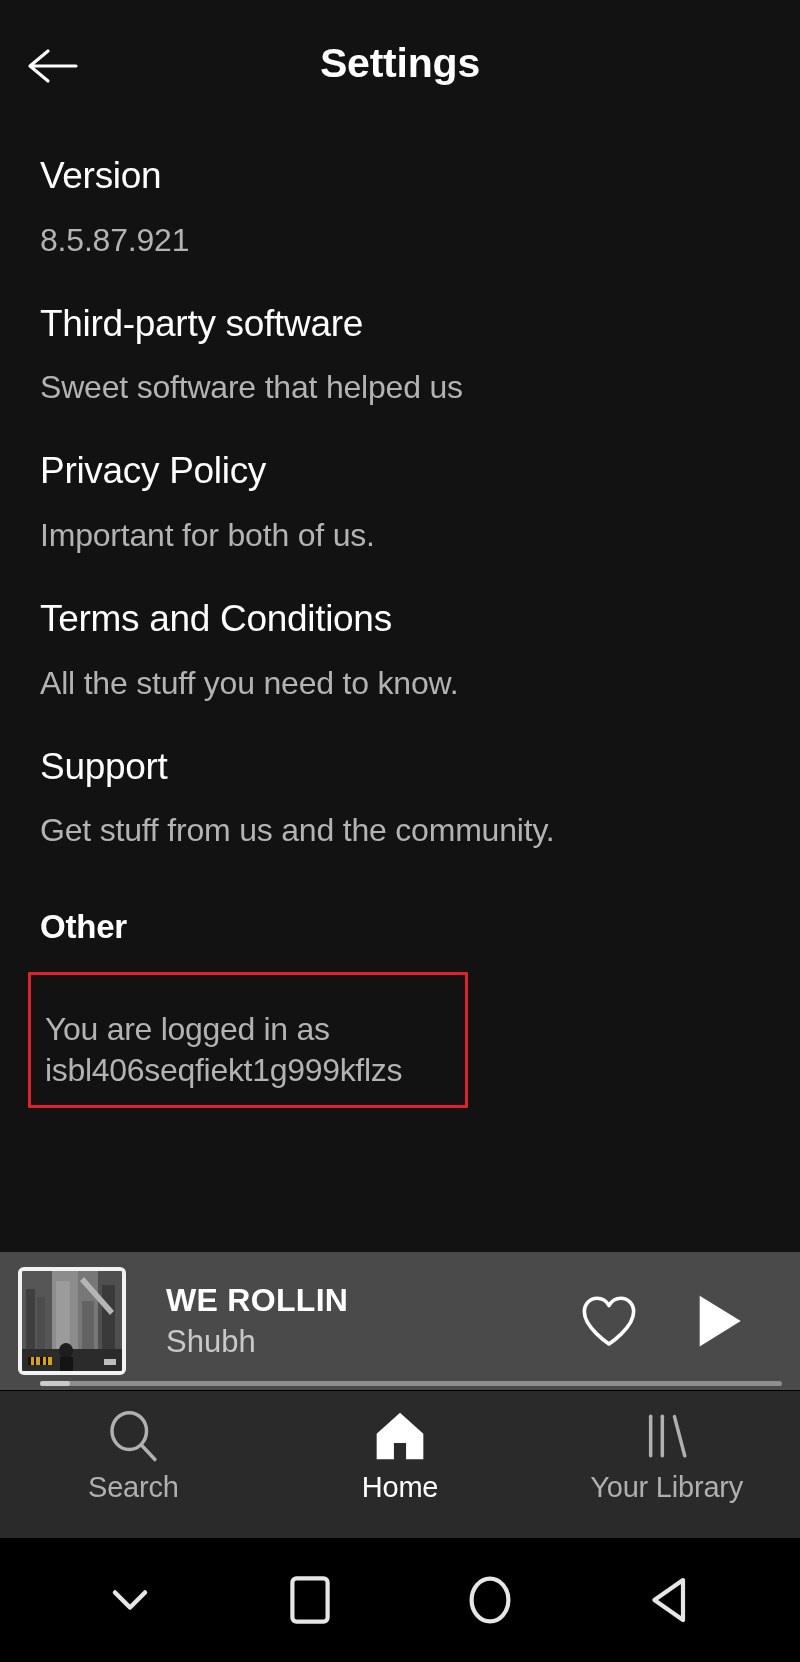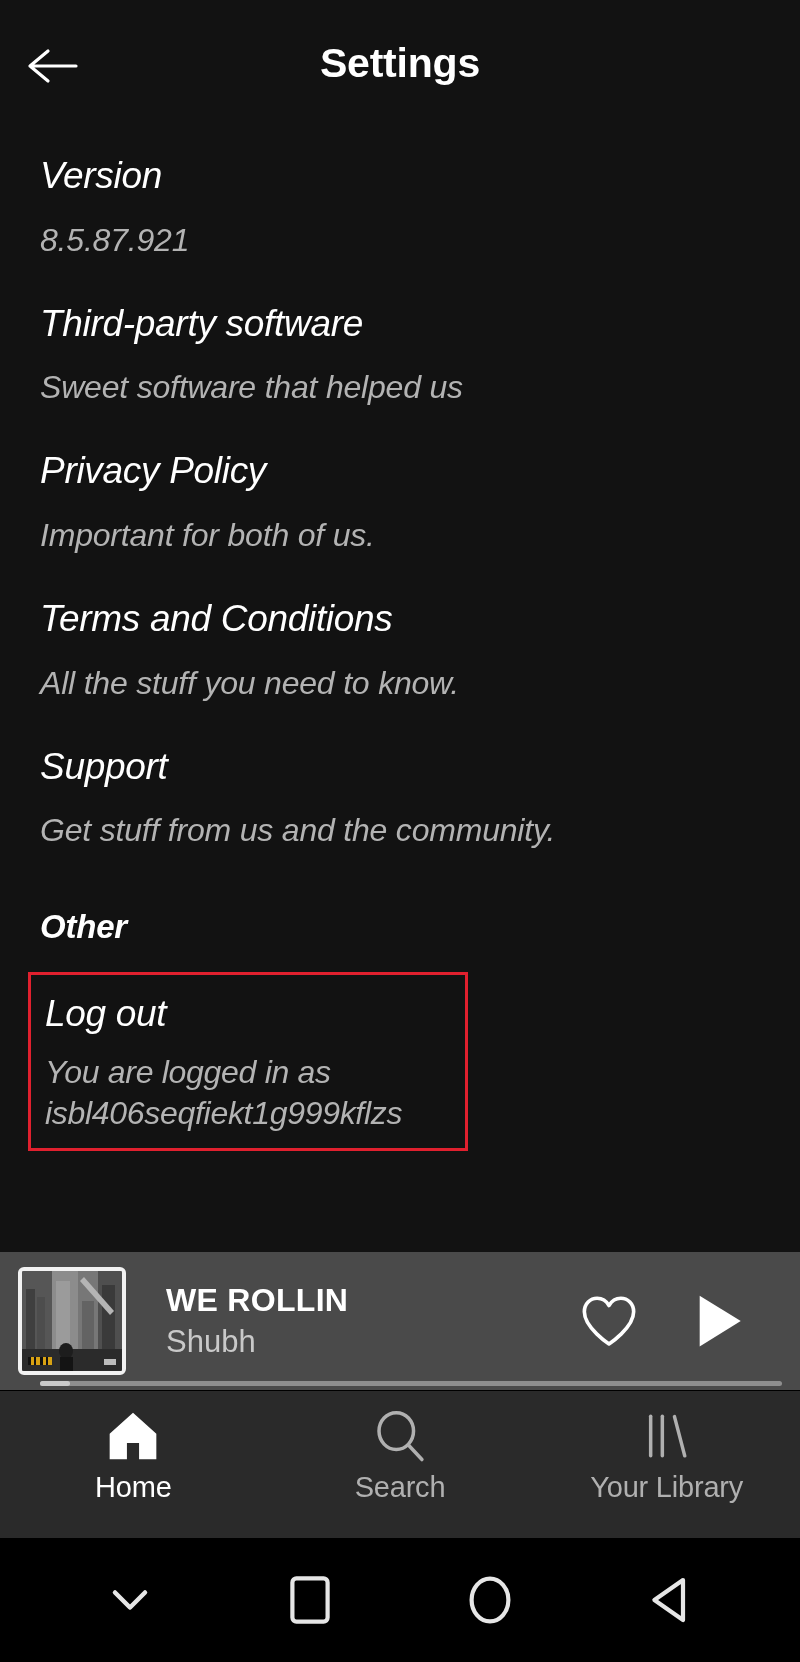--- a/index.html
+++ b/index.html
@@ -40,21 +40,20 @@
     font-weight:bold;
     letter-spacing:-0.2px;
   }
 
   
   .settings-list {
     flex:1 1 auto;
     background:#121212;
     padding:0 0 9px 0;
     position:relative;
-    font-style:italic;
   }
   .setting-row {
     padding:0 40px;
     margin-bottom:42px;
     cursor:pointer;
   }
   .setting-row.first { padding-top:26px; }
   .setting-title {
     color:#ffffff;
     font-size:37px;
@@ -254,21 +253,20 @@
     </div>
 
     <div class="setting-row">
       <div class="setting-title">Support</div>
       <div class="setting-sub">Get stuff from us and the community.</div>
     </div>
 
     <div class="section-head">Other</div>
 
     <div class="logout-box" style="border-color: rgb(224, 32, 46);">
-      <div class="logout-title">Log out</div>
       <div class="logout-sub"><span>You are logged in as</span><br><span>isbl406seqfiekt1g999kflzs</span></div>
     </div>
 
   </div>
 
   <div class="now-playing">
     <div class="album-art">
       <svg class="art-svg" viewBox="0 0 100 100" preserveAspectRatio="none">
         <rect x="0" y="0" width="100" height="100" fill="#6e6e6e"></rect>
         <rect x="0" y="0" width="30" height="100" fill="#565656"></rect>
@@ -307,36 +305,36 @@
           <path d="M3 1.5 L20 12 L3 22.5 Z" fill="#ffffff"></path>
         </svg>
       </div>
     </div>
     <div class="progress-track">
       <div class="progress-fill" style="width: 4%;"></div>
     </div>
   </div>
 
   <div class="tabbar">
-    <div class="tab active">
-      <div class="tab-icon">
-        <svg width="56" height="54" viewBox="0 0 24 23">
-          <path d="M12 1.5 L22 10.5 L22 21.5 L14.6 21.5 L14.6 14.5 L9.4 14.5 L9.4 21.5 L2 21.5 L2 10.5 Z" fill="#ffffff"></path>
-        </svg>
-      </div>
-      <div class="tab-label">Home</div>
-    </div>
     <div class="tab">
       <div class="tab-icon">
         <svg width="56" height="54" viewBox="0 0 24 23">
           <ellipse cx="10.4" cy="9.4" rx="7.4" ry="7.9" fill="none" stroke="#b0b0b0" stroke-width="1.5"></ellipse>
           <path d="M15.8 15.6 L21.4 21.6" stroke="#b0b0b0" stroke-width="1.5" stroke-linecap="round"></path>
         </svg>
       </div>
       <div class="tab-label">Search</div>
+    </div>
+    <div class="tab active">
+      <div class="tab-icon">
+        <svg width="56" height="54" viewBox="0 0 24 23">
+          <path d="M12 1.5 L22 10.5 L22 21.5 L14.6 21.5 L14.6 14.5 L9.4 14.5 L9.4 21.5 L2 21.5 L2 10.5 Z" fill="#ffffff"></path>
+        </svg>
+      </div>
+      <div class="tab-label">Home</div>
     </div>
     <div class="tab">
       <div class="tab-icon">
         <svg width="56" height="54" viewBox="0 0 24 23">
           <path d="M5 3 L5 20" stroke="#b0b0b0" stroke-width="1.5" stroke-linecap="round"></path>
           <path d="M10 3 L10 20" stroke="#b0b0b0" stroke-width="1.5" stroke-linecap="round"></path>
           <path d="M15.2 3.2 L19.6 20" stroke="#b0b0b0" stroke-width="1.5" stroke-linecap="round"></path>
         </svg>
       </div>
       <div class="tab-label">Your Library</div>

